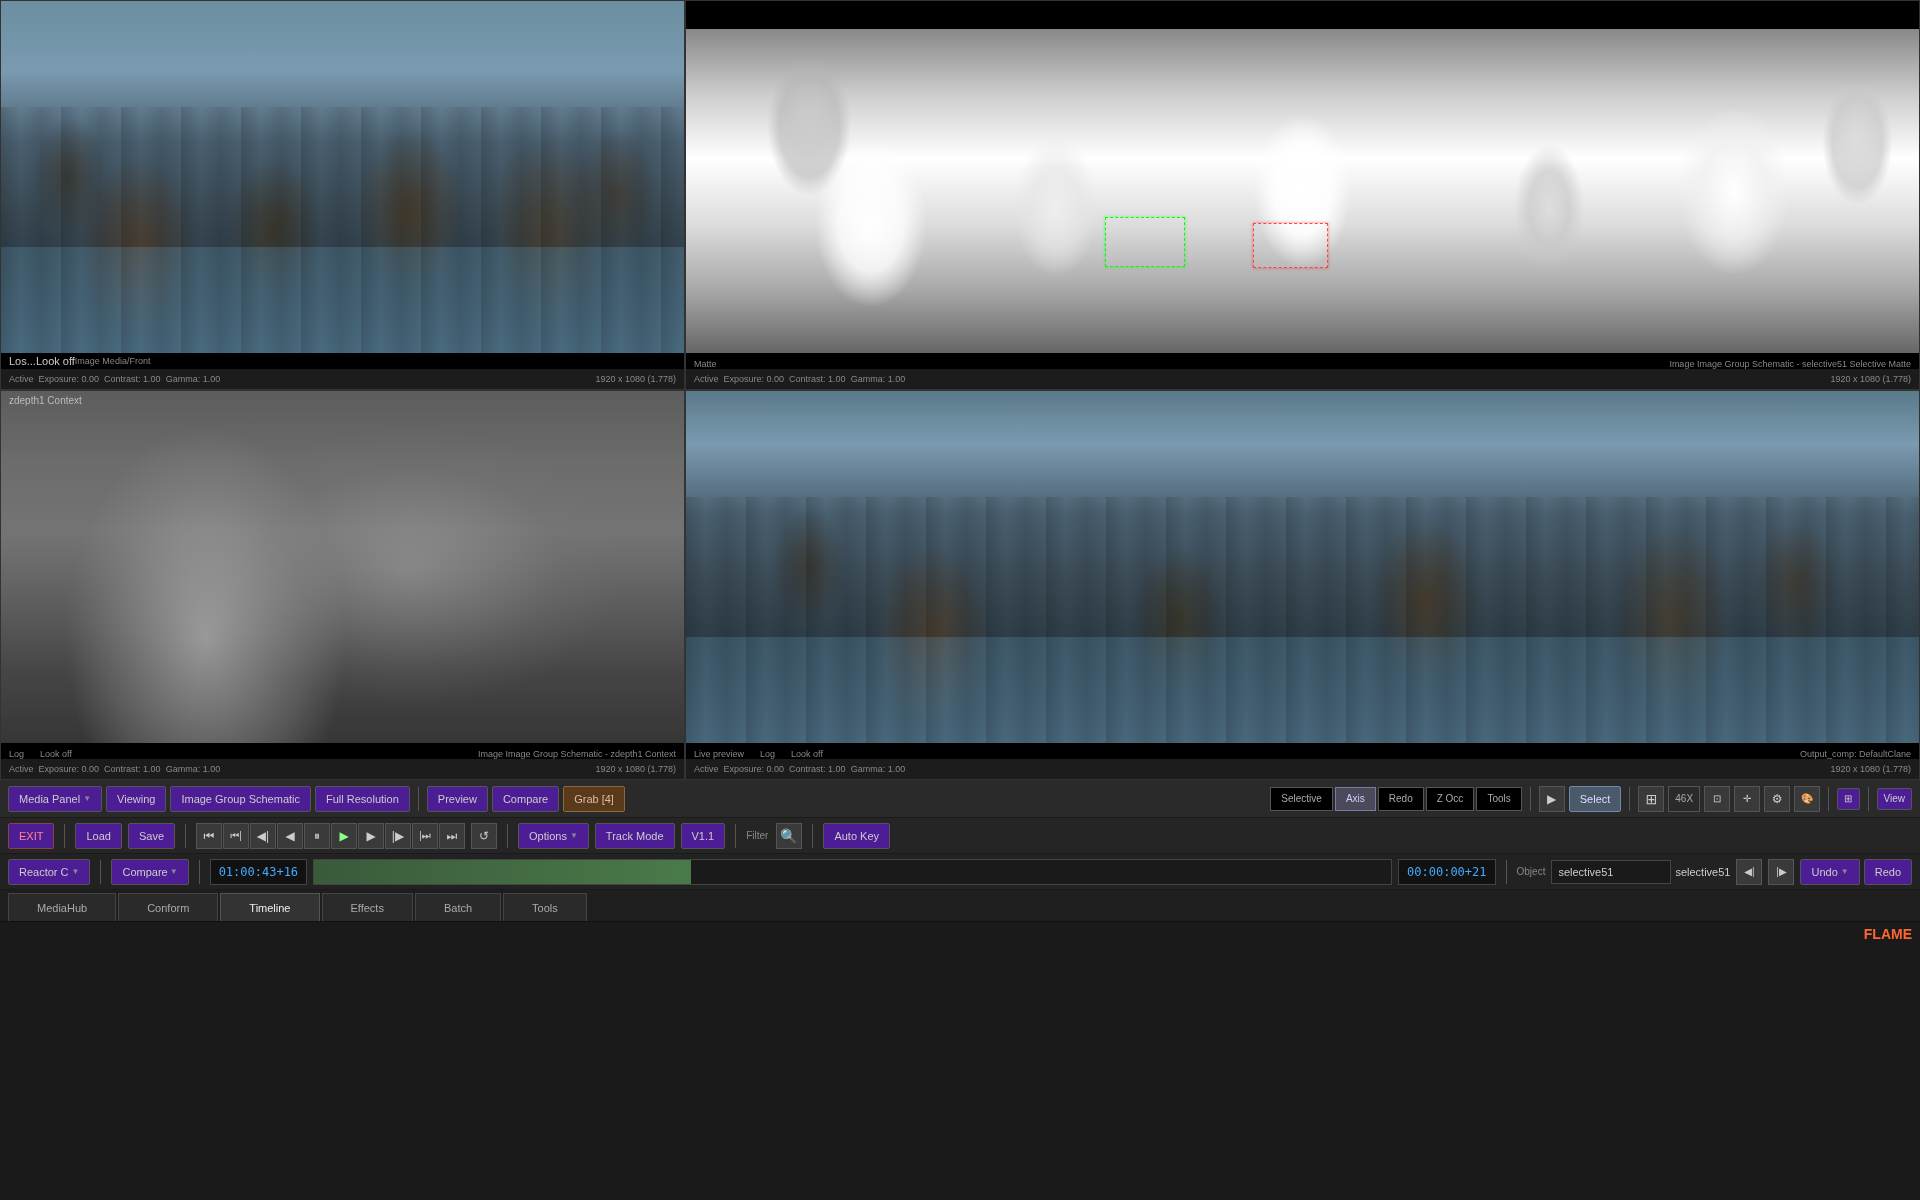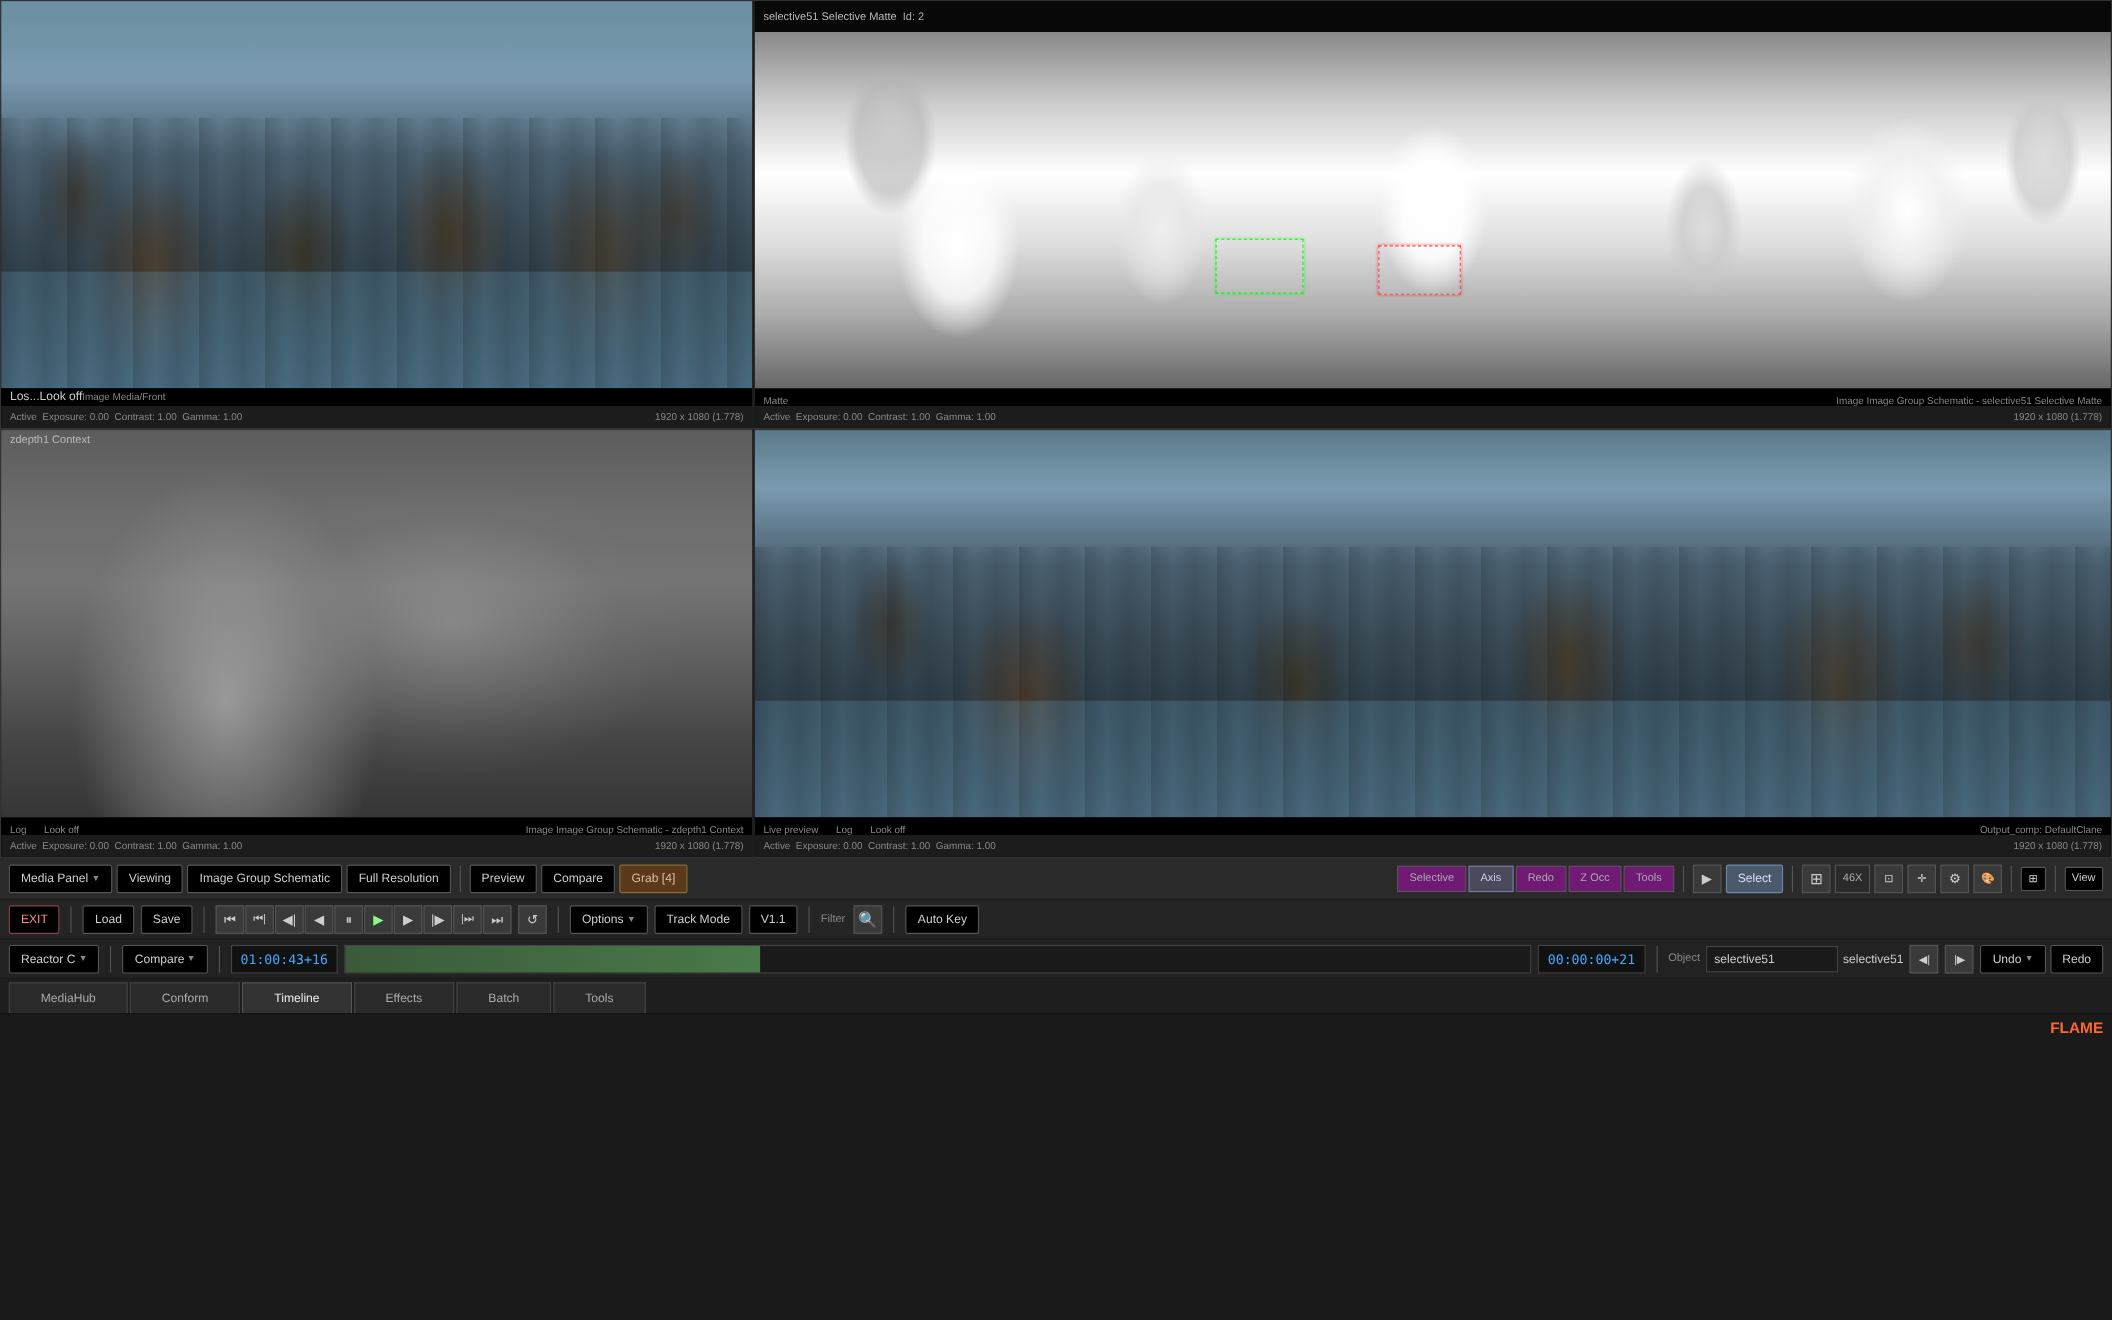--- a/index.html
+++ b/index.html
@@ -203,21 +203,21 @@
       background: #1a1a1a;
       display: flex;
       align-items: center;
       padding: 0 8px;
       justify-content: space-between;
     }
 
     .btn {
       height: 26px;
       padding: 0 10px;
-      background: #000000;
+      background: #4c1d95;
       color: #ccc;
       border: 1px solid #555;
       border-radius: 2px;
       font-size: 11px;
       cursor: pointer;
       display: flex;
       align-items: center;
       gap: 3px;
       white-space: nowrap;
     }
@@ -315,21 +315,21 @@
     }
 
     .selective-tabs {
       display: flex;
       gap: 2px;
     }
 
     .sel-tab {
       height: 24px;
       padding: 0 10px;
-      background: #701a75;
+      background: #000000;
       border: 1px solid #555;
       color: #aaa;
       font-size: 10px;
       cursor: pointer;
       display: flex;
       align-items: center;
     }
 
     .sel-tab-active {
       background: #4a4a5a;
@@ -439,25 +439,20 @@
       <span>Look off</span>
       <span style="font-size:9px;color:#888;">Image Media/Front</span>
     </div>
     <div class="viewport-bottom-info">
       <span><span>Active</span>&nbsp;&nbsp;Exposure: <span>0.00</span>&nbsp;&nbsp;Contrast: <span>1.00</span>&nbsp;&nbsp;Gamma: <span>1.00</span></span>
       <span>1920 x 1080 (1.778)</span>
     </div>
   </div>
 
   <div class="viewport viewport-tr">
-    <div class="viewport-header">
-      <span>selective51 Selective Matte</span>
-      &nbsp;&nbsp;
-      <span style="color:#aaa;">Id: 2</span>
-    </div>
     <div class="viewport-image" style="margin-top:28px;height:calc(100% - 64px);">
       <div class="matte-figures"></div>
       <div class="matte-selection-box-green"></div>
       <div class="matte-selection-box-red"></div>
     </div>
     <div style="position:absolute;bottom:20px;left:8px;font-size:9px;color:#888;">Matte</div>
     <div style="position:absolute;bottom:20px;right:8px;font-size:9px;color:#888;text-align:right;">Image Image Group Schematic - selective51 Selective Matte</div>
     <div class="viewport-bottom-info">
       <span><span>Active</span>&nbsp;&nbsp;Exposure: <span>0.00</span>&nbsp;&nbsp;Contrast: <span>1.00</span>&nbsp;&nbsp;Gamma: <span>1.00</span></span>
       <span>1920 x 1080 (1.778)</span>

